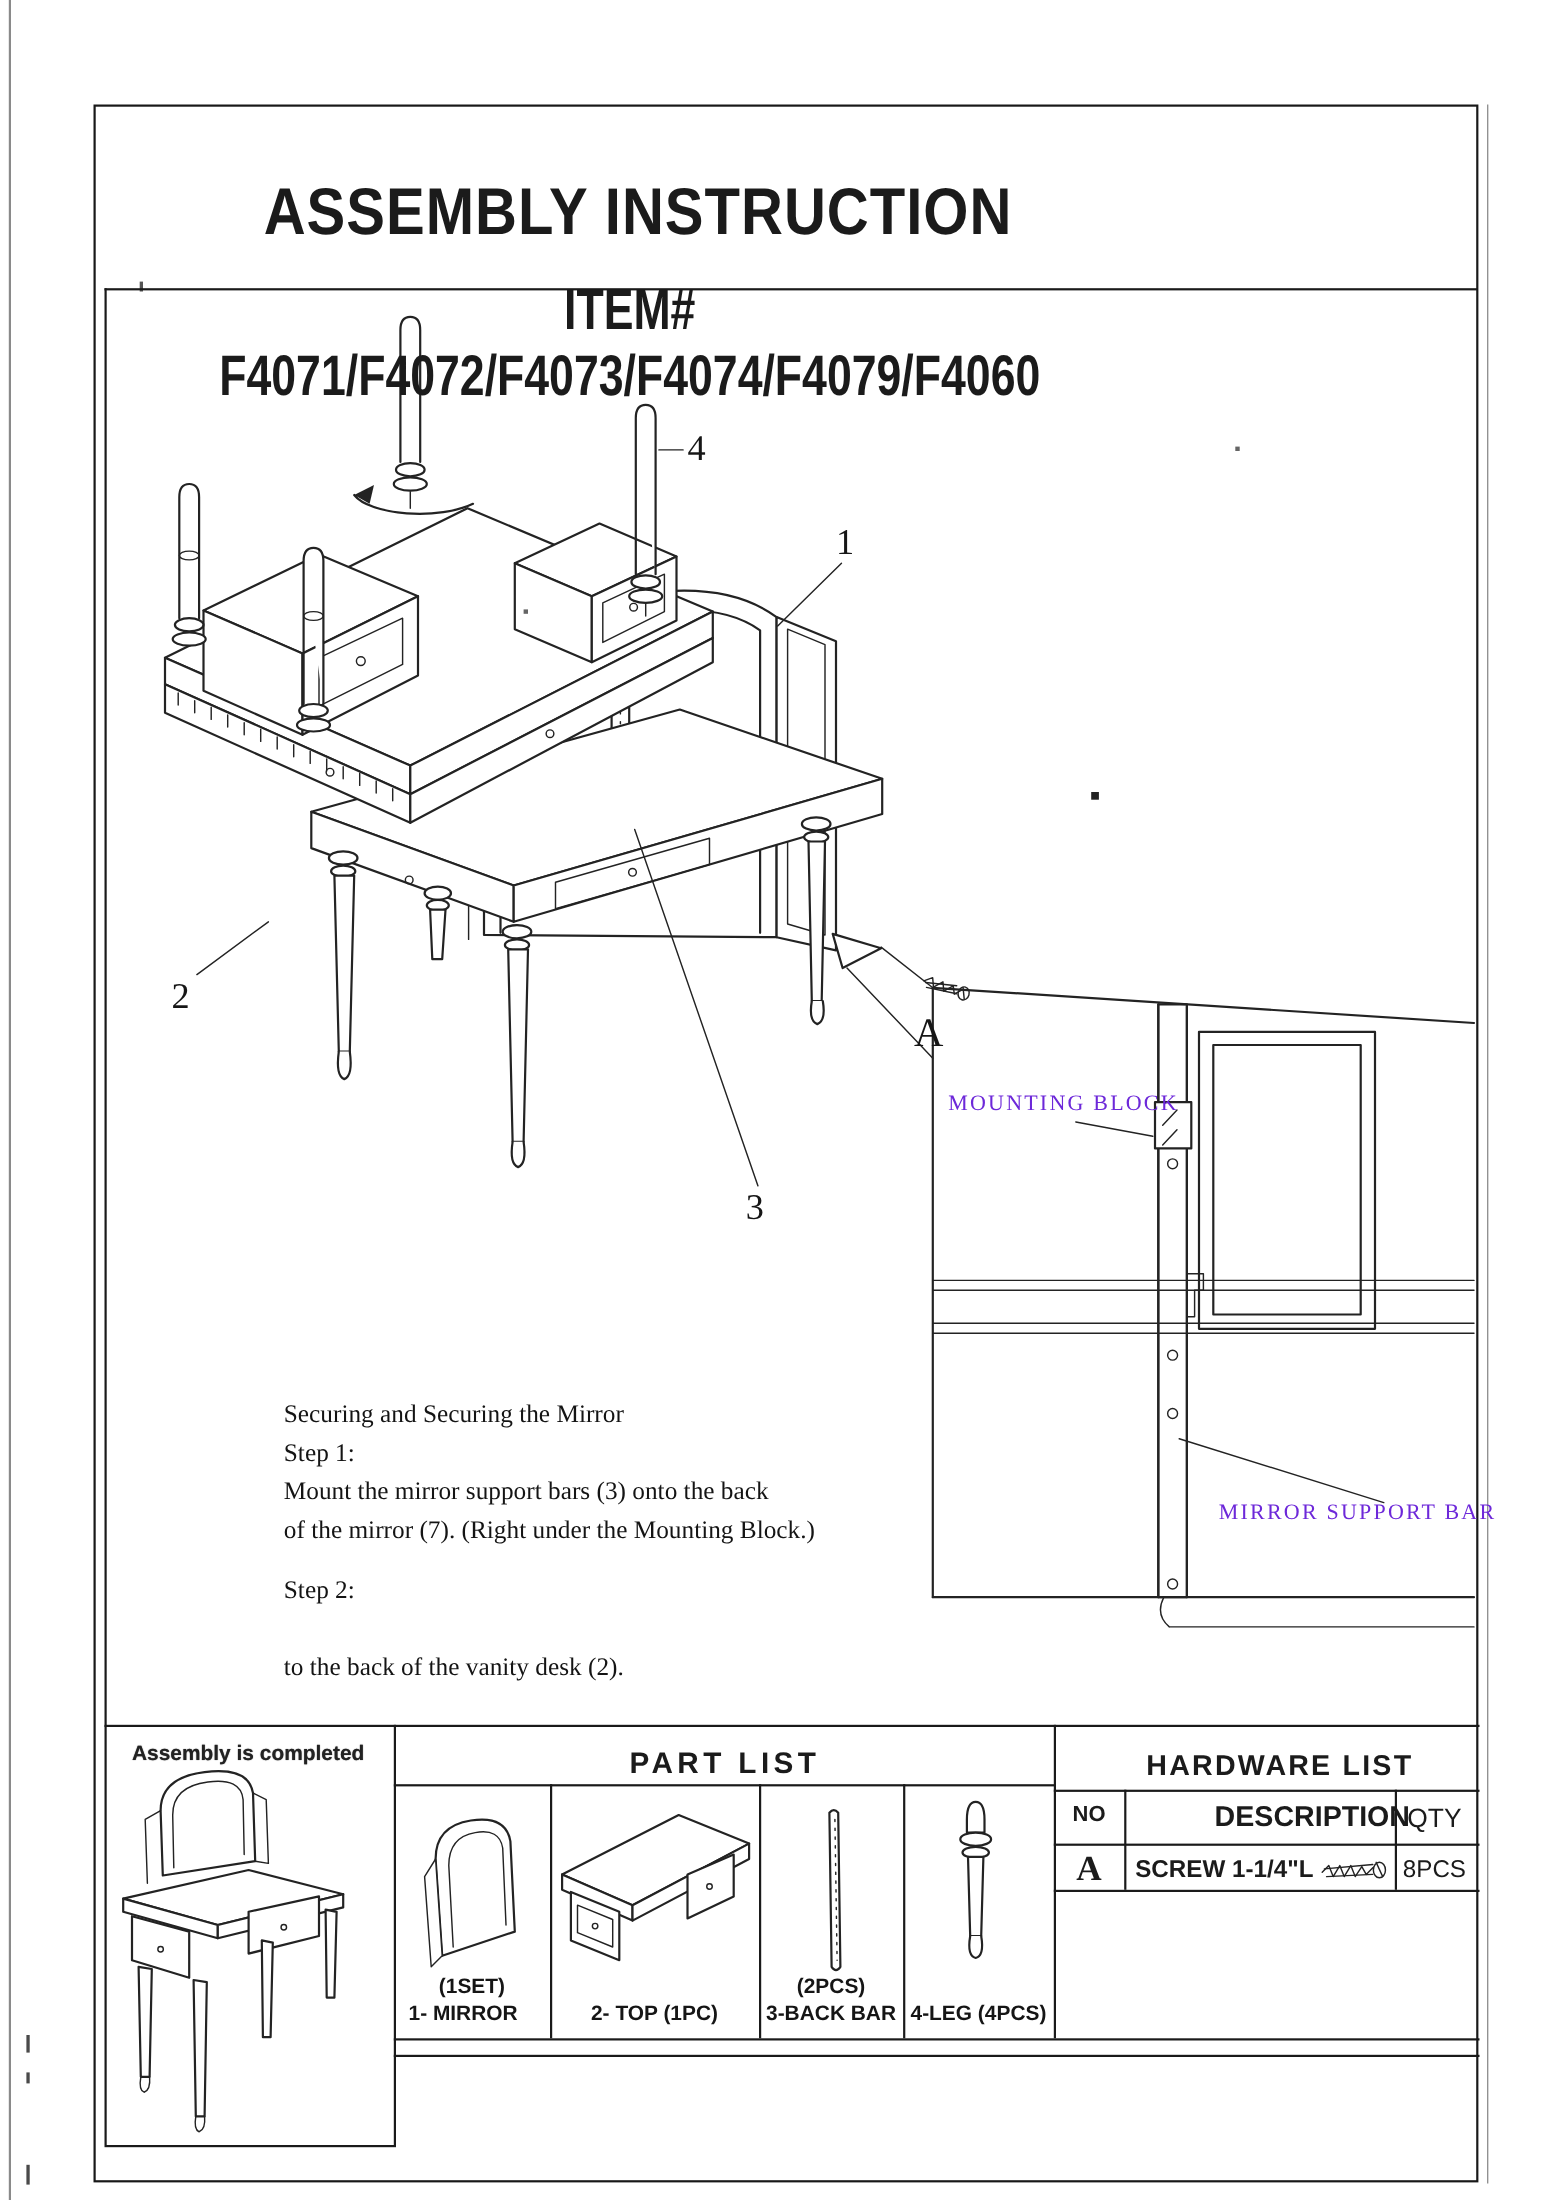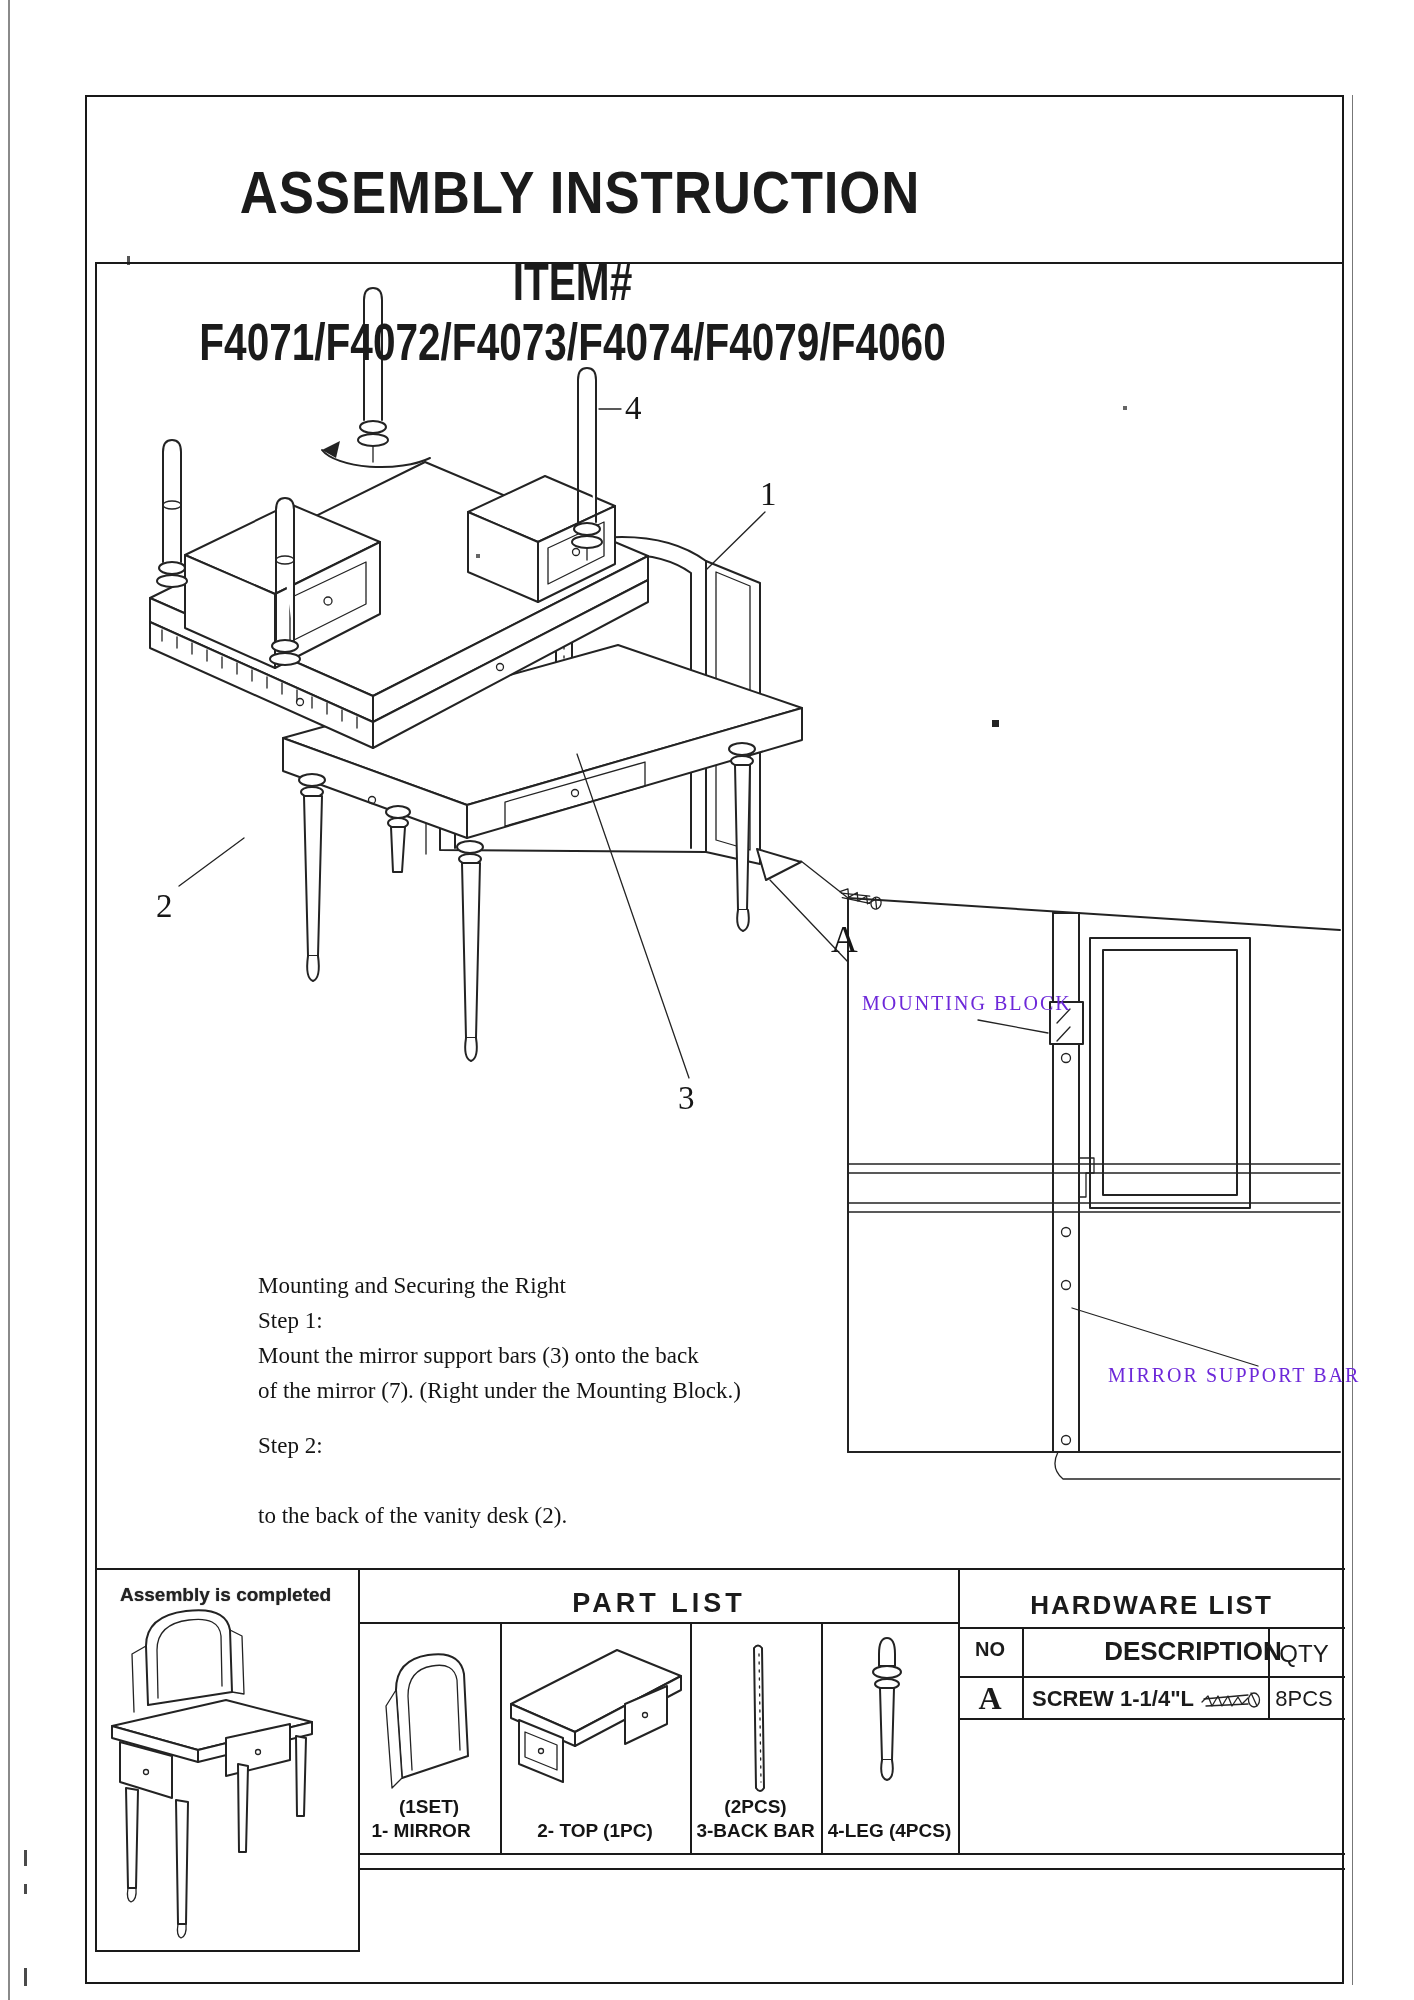--- a/index.html
+++ b/index.html
@@ -233,21 +233,21 @@
 
   <div class="callout" style="left:760px;top:476px;">1</div>
   <div class="callout" style="left:156px;top:888px;">2</div>
   <div class="callout" style="left:678px;top:1080px;">3</div>
   <div class="callout" style="left:625px;top:390px;">4</div>
   <div class="callout" style="left:831px;top:918px;font-size:37px;">A</div>
 
   <div class="lbl" style="left:862px;top:992px;">MOUNTING BLOCK</div>
   <div class="lbl" style="left:1108px;top:1364px;">MIRROR SUPPORT BAR</div>
 
-  <div class="instr" style="top:1268px;">Mounting and Securing the Right</div>
+  <div class="instr" style="top:1268px;">Securing and Securing the Mirror</div>
   <div class="instr" style="top:1303px;">Step 1:</div>
   <div class="instr" style="top:1338px;">Mount the mirror support bars (3) onto the back</div>
   <div class="instr" style="top:1373px;">of the mirror (7). (Right under the Mounting Block.)</div>
   <div class="instr" style="top:1428px;">Step 2:</div>
   <div class="instr" style="top:1498px;">to the back of the vanity desk (2).</div>
 
   <div class="h" style="left:95px;top:1568px;width:1250px;"></div>
   <div class="v" style="left:358px;top:1568px;height:382px;"></div>
   <div class="h" style="left:95px;top:1950px;width:265px;"></div>
   <div class="h" style="left:358px;top:1622px;width:602px;"></div>
@@ -267,21 +267,21 @@
 
   <div class="txt ctr bold" style="left:358px;top:1588px;width:602px;font-size:27px;letter-spacing:4px;">PART LIST</div>
 
   <div class="txt ctr partlbl" style="left:358px;top:1796px;width:142px;">(1SET)</div>
   <div class="txt ctr partlbl" style="left:357px;top:1820px;width:128px;">1- MIRROR</div>
   <div class="txt ctr partlbl" style="left:500px;top:1820px;width:190px;">2- TOP (1PC)</div>
   <div class="txt ctr partlbl" style="left:690px;top:1796px;width:131px;">(2PCS)</div>
   <div class="txt ctr partlbl" style="left:690px;top:1820px;width:131px;">3-BACK BAR</div>
   <div class="txt ctr partlbl" style="left:821px;top:1820px;width:137px;">4-LEG (4PCS)</div>
 
-  <div class="txt ctr bold" style="left:958px;top:1590px;width:387px;font-size:26px;letter-spacing:2px;">HARDWARE LIST</div>
+  <div class="txt ctr bold" style="left:958px;top:1590px;width:387px;font-size:26px;letter-spacing:2px;padding-left:12px;">HARDWARE LIST</div>
   <div class="txt ctr bold" style="left:958px;top:1638px;width:64px;font-size:20px;">NO</div>
   <div class="txt ctr bold" style="left:1022px;top:1636px;width:246px;font-size:26px;padding-left:48px;">DESCRIPTION</div>
   <div class="txt ctr" style="left:1268px;top:1640px;width:72px;font-size:24px;">QTY</div>
   <div class="txt ctr serif bold" style="left:958px;top:1680px;width:64px;font-size:32px;">A</div>
   <div class="txt bold" style="left:1032px;top:1686px;font-size:22px;">SCREW 1-1/4"L</div>
   <div class="txt ctr" style="left:1268px;top:1686px;width:72px;font-size:22px;">8PCS</div>
 
 </div>
 
 </body></html>

